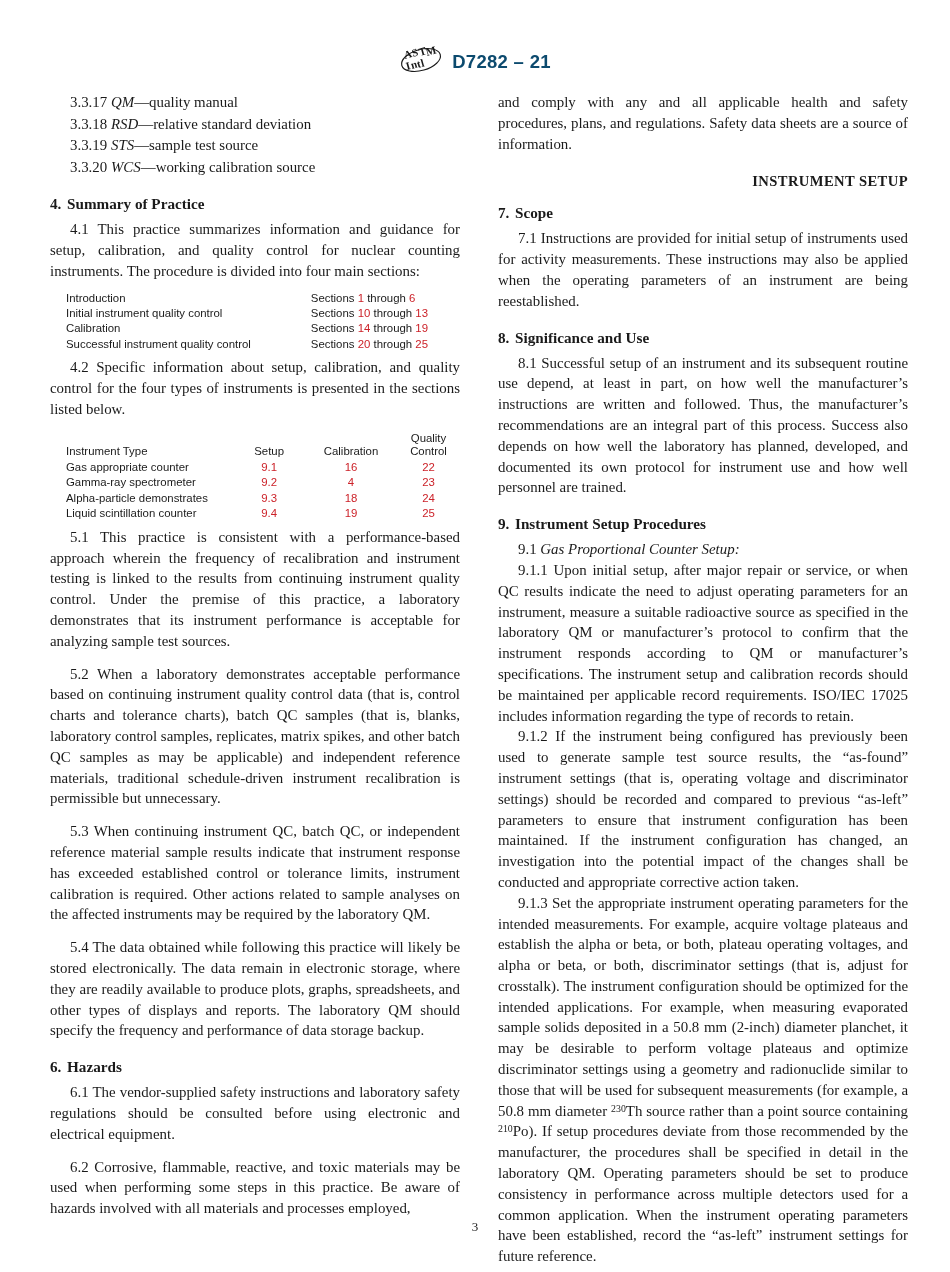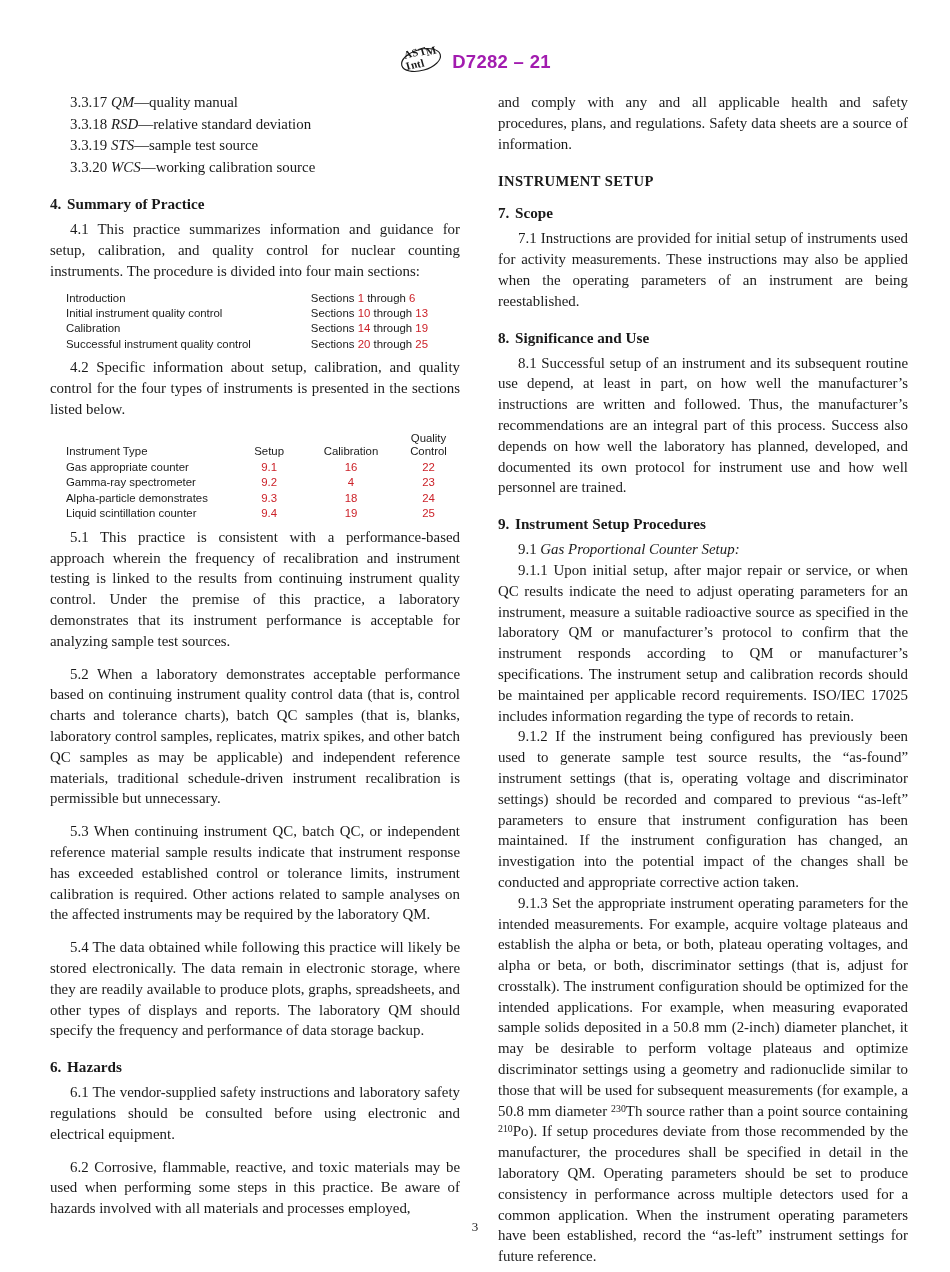--- a/index.html
+++ b/index.html
@@ -35,21 +35,21 @@
     gap: 9px;
   }
   .astm-logo {
     display: block;
   }
   .header-designation {
     font-family: "Liberation Sans", "DejaVu Sans", sans-serif;
     font-size: 18.5px;
     font-weight: bold;
     letter-spacing: 0.3px;
-    color: #a21caf;
+    color: #0c4a6e;
   }
 
   
   .columns {
     position: absolute;
     top: 92px;
     left: 50px;
     width: 858px;
     display: flex;
     gap: 38px;
@@ -92,21 +92,21 @@
     text-indent: 0;
   }
   .sec-head .num {
     display: inline-block;
     min-width: 17px;
   }
 
   .center-head {
     font-size: 14.6px;
     font-weight: bold;
-    text-align: left;
+    text-align: right;
     letter-spacing: 0.4px;
     margin-top: 19px;
     margin-bottom: 13px;
   }
 
   .subhead-italic { font-style: italic; }
 
   
   .doc-table {
     font-family: "Liberation Sans", "DejaVu Sans", sans-serif;

